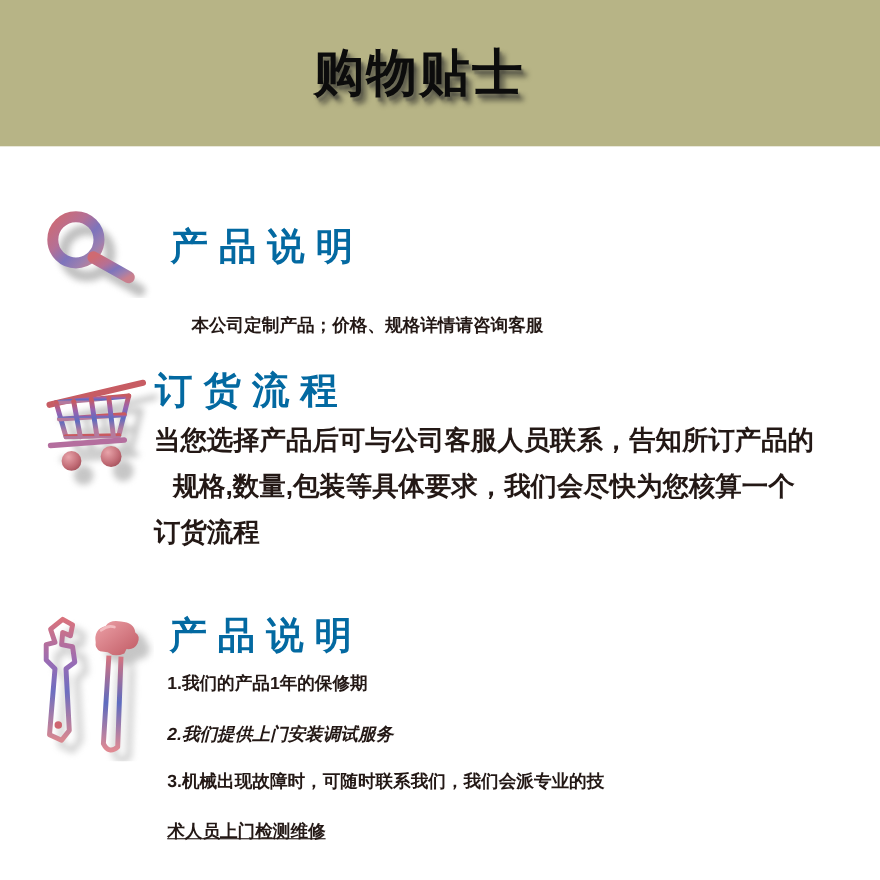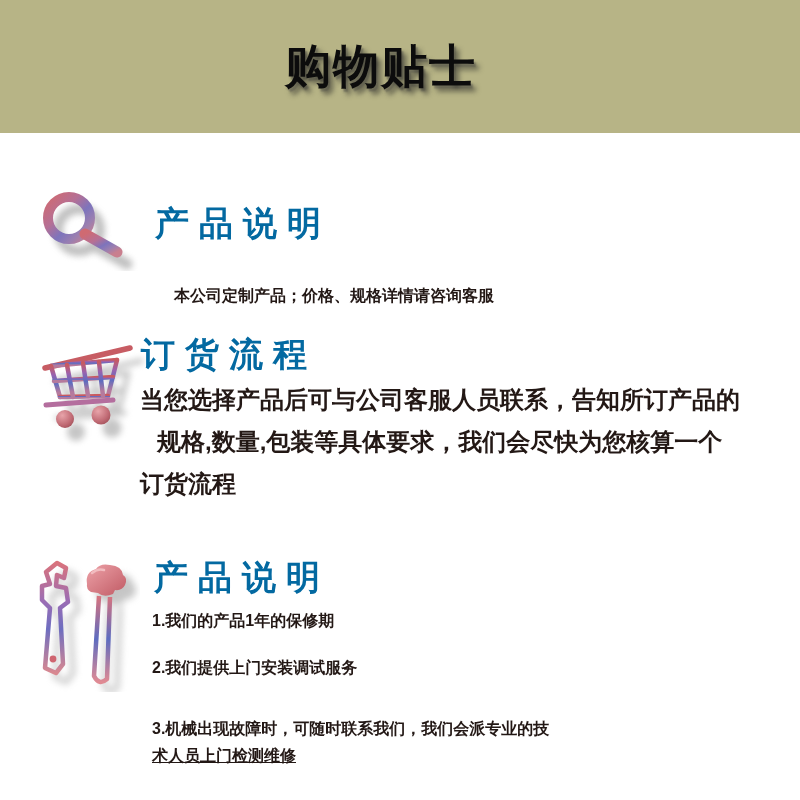--- a/index.html
+++ b/index.html
@@ -45,22 +45,22 @@
   .b-2 {font-size:24px;}
   .b-2-0{left:140px;top:384px;}
   .b-2-1{left:157px;top:426px;text-align:center;}
   .b-2-2{left:140px;top:468px;}
 
   
   .icon-tools{position:absolute;left:30px;top:560px;width:110px;height:132px;}
   .h-3{left:154px;top:555px;}
   .b-3 {font-size:16px;}
   .b-3-0{left:152px;top:611px;}
-  .b-3-1{left:152px;top:658px;}
-  .b-3-2{left:152px;top:719px;}
+  .b-3-1{left:152px;top:658px;font-style:italic;}
+  .b-3-2{left:152px;top:700px;}
   .b-3-3{left:152px;top:746px;text-decoration:underline;}
 
   .icon svg{display:block;width:100%;height:100%;}
 </style>
 </head>
 <body>
 
 <div class="page">
 
   <header class="banner">

